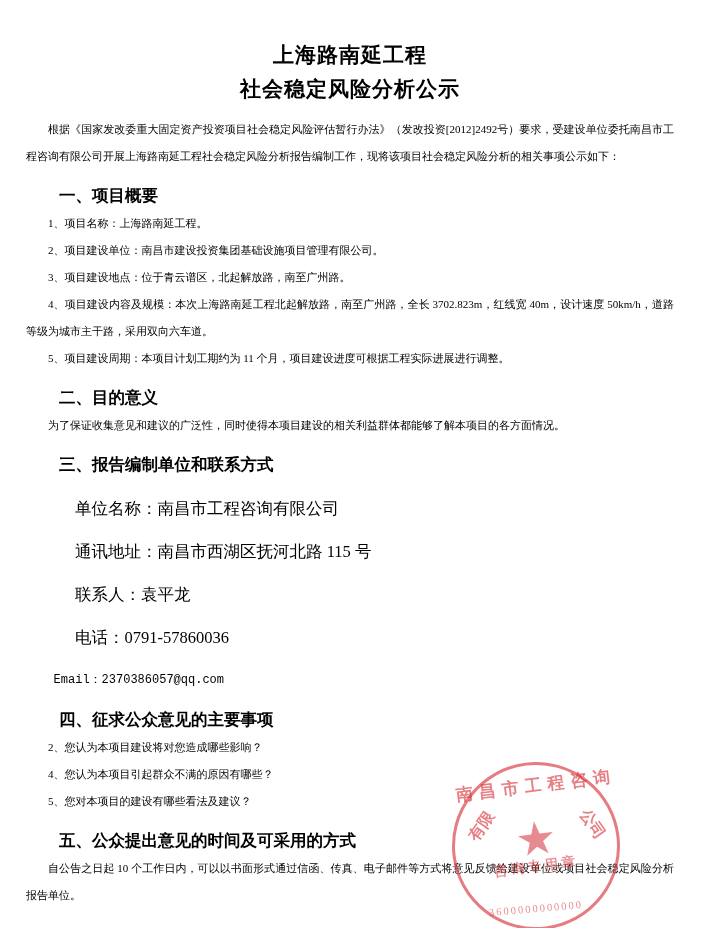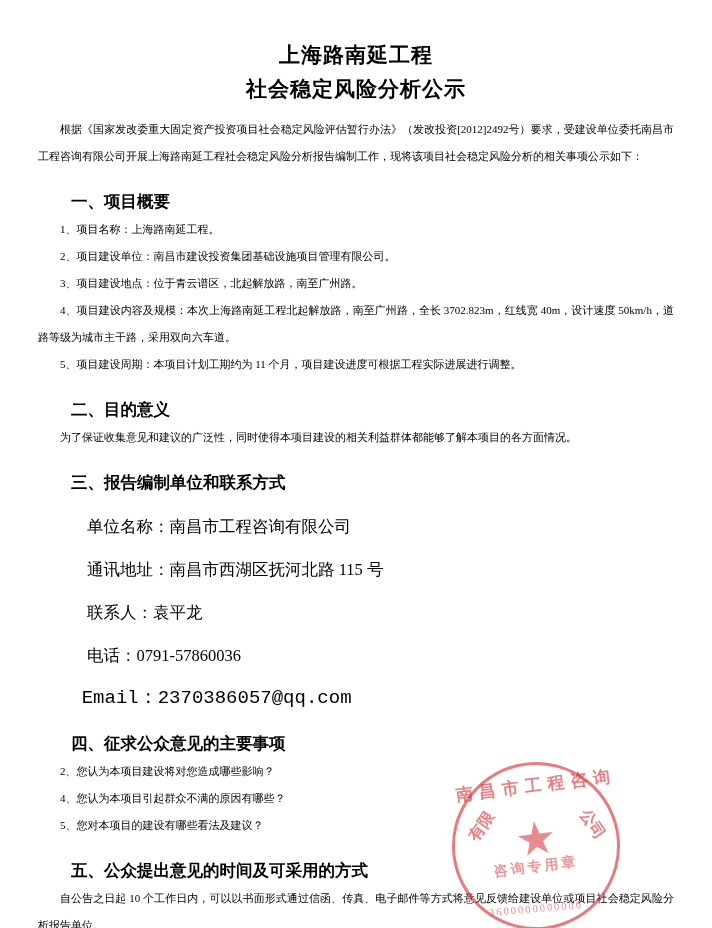--- a/index.html
+++ b/index.html
@@ -13,21 +13,21 @@
     overflow: hidden;
     font-family: "Liberation Serif", "DejaVu Serif", serif;
     color: #000000;
     position: relative;
   }
   .page {
     position: relative;
     width: 712px;
     height: 928px;
     box-sizing: border-box;
-    padding: 26px 38px 0 38px;
+    padding: 26px 38px 0 26px;
   }
   .title-block {
     text-align: center;
     margin-top: 12px;
     margin-bottom: 10px;
   }
   .title-line {
     font-size: 21px;
     font-weight: bold;
     letter-spacing: 1px;
@@ -37,32 +37,32 @@
     font-size: 11px;
     line-height: 27px;
     margin: 0;
     text-indent: 2em;
     text-align: justify;
   }
   .heading {
     font-size: 16.5px;
     font-weight: bold;
     line-height: 28px;
-    margin: 18px 0 0 0;
+    margin: 12px 0 0 0;
     text-indent: 2em;
   }
   .contact-line {
     font-size: 16.5px;
     line-height: 27px;
     margin: 16px;
     text-indent: 2em;
   }
   .mono-line {
     font-family: "Liberation Mono", "DejaVu Sans Mono", monospace;
-    font-size: 19px;
+    font-size: 12px;
     line-height: 27px;
     margin: 0;
     text-indent: 2.3em;
   }
   
   .seal {
     position: absolute;
     left: 452px;
     top: 762px;
     width: 168px;

